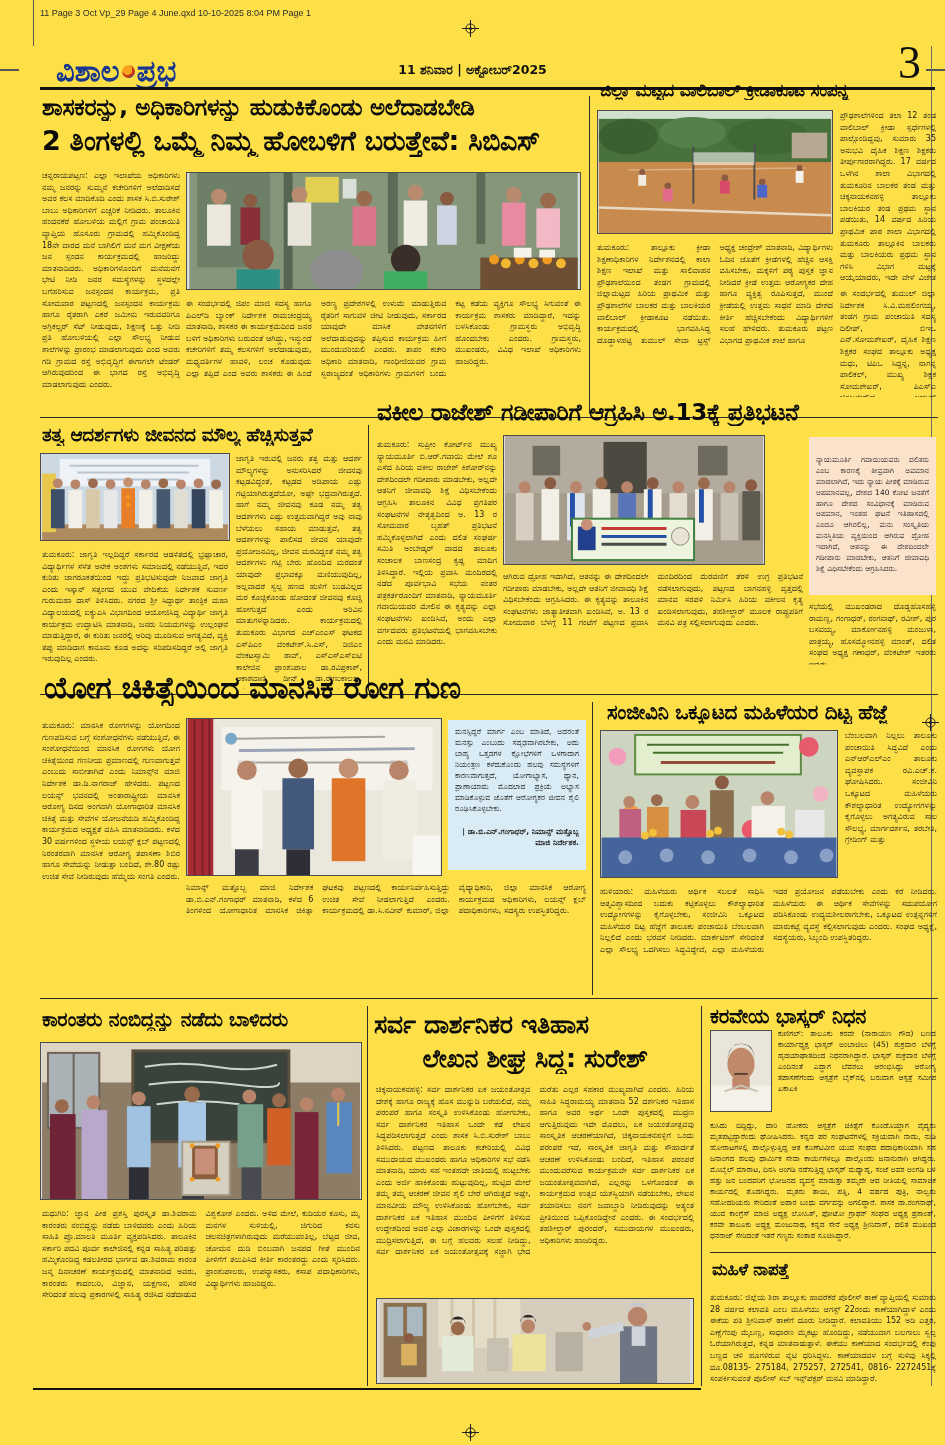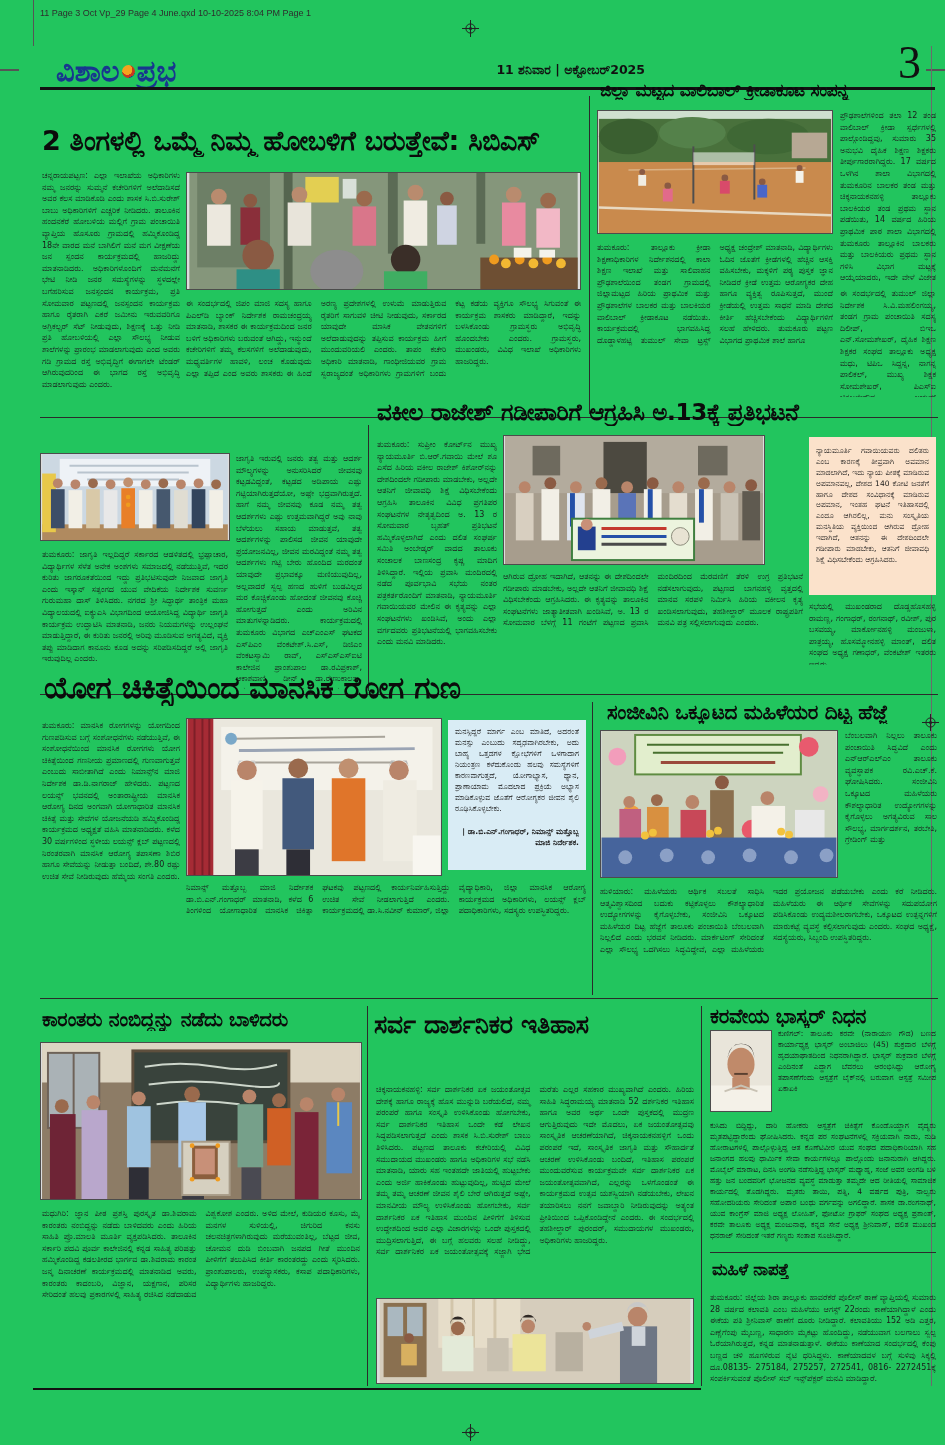--- a/index.html
+++ b/index.html
@@ -1,32 +1,32 @@
 <!DOCTYPE html>
 <html><head>
 <meta charset="utf-8">
 <style>
   *{margin:0;padding:0;box-sizing:border-box}
   html,body{background:#e9e9e9}
   body{font-family:"Liberation Serif","DejaVu Sans",serif}
-  #page{position:relative;width:945px;height:1445px;background:#22c55e;margin:0 auto;overflow:hidden}
+  #page{position:relative;width:945px;height:1445px;background:#fde047;margin:0 auto;overflow:hidden}
   .abs{position:absolute}
   .hl{font-family:"DejaVu Sans","Liberation Sans",sans-serif;font-weight:bold;color:#0b0b0b;letter-spacing:-0.3px;white-space:nowrap;overflow:hidden}
   .body-text{font-size:8px;line-height:1.45;text-align:justify;color:#1b1b1b;overflow:hidden;word-break:break-word;font-family:"DejaVu Sans","Liberation Serif",serif}
   .cols2{column-count:2;column-gap:9px}
   .cols3{column-count:3;column-gap:9px}
   .rule-h{background:#2b2b2b;height:1px}
   .rule-v{background:#2b2b2b;width:1px}
   .photo{display:block;border:1px solid #4c4c4c;background:#ddd}
   .quote-blue{background:#d9ecf5;padding:6px 7px}
-  .quote-peach{background:#fbe2cb;padding:9px 7px}
+  .quote-peach{background:#fbe2cb;padding:18px 7px}
   .printline{font-family:"Liberation Sans",sans-serif;font-size:9px;color:#2e2e2e;white-space:nowrap}
   .masthead-title{font-family:"DejaVu Sans",sans-serif;font-weight:bold;font-size:29px;color:#18368f;white-space:nowrap}
   .emblem{display:inline-block;width:13px;height:13px;border-radius:50%;background:radial-gradient(circle at 40% 35%,#f5a31d 0 45%,#c9371f 46% 70%,#18368f 71% 100%);vertical-align:middle;margin:0 2px 4px 2px}
-  .dateline{font-family:"DejaVu Sans",sans-serif;font-weight:bold;font-size:12.5px;color:#111;text-align:right;white-space:nowrap}
+  .dateline{font-family:"DejaVu Sans",sans-serif;font-weight:bold;font-size:12.5px;color:#111;text-align:center;white-space:nowrap}
   .pagenum{font-family:"Liberation Serif",serif;font-size:46px;color:#111;line-height:1}
   .attr{font-weight:bold;text-align:right;margin-top:12px}
   .reg{display:block}
 </style>
 </head>
 <body>
 
 <div id="page">
 
   <div class="abs printline" style="left:40px;top:8px">11 Page 3 Oct Vp_29 Page 4 June.qxd  10-10-2025  8:04 PM  Page 1</div>
@@ -55,20 +55,21 @@
     </svg>
 
   <div class="abs masthead-title" style="left:56px;top:54px">
     <span>ವಿಶಾಲ</span><span class="emblem"></span><span>ಪ್ರಭ</span>
   </div>
   <div class="abs dateline" style="left:300px;top:62px;width:345px">11 ಶನಿವಾರ | ಅಕ್ಟೋಬರ್2025</div>
   <div class="abs pagenum" style="left:898px;top:40px">3</div>
   <div class="abs" style="left:40px;top:87px;width:895px;height:3px;background:#121212"></div>
 
   <div class="abs" style="left:40px;top:92px;width:545px;height:323px">
+    <div class="abs hl" style="left:2px;top:2px;width:540px;font-size:23px">ಶಾಸಕರನ್ನು, ಅಧಿಕಾರಿಗಳನ್ನು ಹುಡುಕಿಕೊಂಡು ಅಲೆದಾಡಬೇಡಿ</div>
     <div class="abs hl" style="left:2px;top:33px;width:540px;font-size:27px">2 ತಿಂಗಳಲ್ಲಿ ಒಮ್ಮೆ ನಿಮ್ಮ ಹೋಬಳಿಗೆ ಬರುತ್ತೇವೆ: ಸಿಬಿಎಸ್</div>
     <div class="abs body-text" style="left:2px;top:78px;width:138px;height:243px">ಚನ್ನರಾಯಪಟ್ಟಣ: ಎಲ್ಲಾ ಇಲಾಖೆಯ ಅಧಿಕಾರಿಗಳು ನಮ್ಮ ಜನರನ್ನು ಸುಮ್ಮನೆ ಕಚೇರಿಗಳಿಗೆ ಅಲೆದಾಡಿಸದೆ ಅವರ ಕೆಲಸ ಮಾಡಿಕೊಡಿ ಎಂದು ಶಾಸಕ ಸಿ.ಬಿ.ಸುರೇಶ್ ಬಾಬು ಅಧಿಕಾರಿಗಳಿಗೆ ಎಚ್ಚರಿಕೆ ನೀಡಿದರು. ತಾಲೂಕಿನ ಹಂದನಕೆರೆ ಹೋಬಳಿಯ ಮಲ್ಲಿಗೆ ಗ್ರಾಮ ಪಂಚಾಯಿತಿ ವ್ಯಾಪ್ತಿಯ ಹೊಸೂರು ಗ್ರಾಮದಲ್ಲಿ ಹಮ್ಮಿಕೊಂಡಿದ್ದ 18ನೇ ವಾರದ ಮನೆ ಬಾಗಿಲಿಗೆ ಮನೆ ಮಗ ವೀಕ್ಷಣೆಯ ಜನ ಸ್ಪಂದನ ಕಾರ್ಯಕ್ರಮದಲ್ಲಿ ಹಾಜರಿದ್ದು ಮಾತನಾಡಿದರು. ಅಧಿಕಾರಿಗಳೊಂದಿಗೆ ಮನೆಮನೆಗೆ ಭೇಟಿ ನೀಡಿ ಜನರ ಸಮಸ್ಯೆಗಳನ್ನು ಸ್ಥಳದಲ್ಲೇ ಬಗೆಹರಿಸುವ ಜನಸ್ಪಂದನ ಕಾರ್ಯಕ್ರಮ, ಪ್ರತಿ ಸೋಮವಾರ ಪಟ್ಟಣದಲ್ಲಿ ಜನಸ್ಪಂದನ ಕಾರ್ಯಕ್ರಮ ಹಾಗೂ ರೈತರಾಗಿ ಎಕರೆ ಜಮೀನು ಇರುವವರಿಗೂ ಅಗ್ರಿಕಲ್ಚರ್ ಸೆಟ್ ನೀಡುವುದು, ಶಿಕ್ಷಣಕ್ಕೆ ಒತ್ತು ನೀಡಿ ಪ್ರತಿ ಹೋಬಳಿಯಲ್ಲಿ ಎಲ್ಲಾ ಸೌಲಭ್ಯ ನೀಡುವ ಶಾಲೆಗಳನ್ನು ಪ್ರಾರಂಭ ಮಾಡಲಾಗುವುದು ಎಂದ ಅವರು ಗಡಿ ಗ್ರಾಮದ ರಸ್ತೆ ಅಭಿವೃದ್ಧಿಗೆ ಈಗಾಗಲೇ ಟೆಂಡರ್ ಆಗಿರುವುದರಿಂದ ಈ ಭಾಗದ ರಸ್ತೆ ಅಭಿವೃದ್ಧಿ ಮಾಡಲಾಗುವುದು ಎಂದರು.</div>
     <svg class="abs photo" style="left:146px;top:80px" width="395" height="118" viewBox="0 0 395 118">
       <rect width="395" height="118" fill="#85967b"></rect>
       <rect x="8" y="0" width="74" height="96" fill="#6d7f66"></rect>
       <rect x="96" y="0" width="9" height="118" fill="#55654f"></rect>
       <rect x="202" y="0" width="10" height="82" fill="#5b6b55"></rect>
       <rect x="292" y="0" width="9" height="72" fill="#5b6b55"></rect>
       <rect x="118" y="4" width="34" height="26" fill="#e3cf52"></rect>
       <rect x="156" y="6" width="14" height="20" fill="#d8e0d8"></rect>
@@ -136,20 +137,21 @@
         <rect x="200" y="61" width="8" height="12" fill="#f4f2ea"></rect>
     </svg>
     <div class="abs body-text" style="left:244px;top:34px;width:96px;height:172px">ಪ್ರೌಢಶಾಲೆಗಳಿಂದ ತಲಾ 12 ತಂಡ ವಾಲಿಬಾಲ್ ಕ್ರೀಡಾ ಸ್ಪರ್ಧೆಗಳಲ್ಲಿ ಪಾಲ್ಗೊಂಡಿದ್ದವು, ಸುಮಾರು 35 ಅನುಭವಿ ದೈಹಿಕ ಶಿಕ್ಷಣ ಶಿಕ್ಷಕರು ತೀರ್ಪುಗಾರರಾಗಿದ್ದರು. 17 ವರ್ಷದ ಒಳಗಿನ ಶಾಲಾ ವಿಭಾಗದಲ್ಲಿ ತುಮಕೂರಿನ ಬಾಲಕರ ತಂಡ ಮತ್ತು ಚಿಕ್ಕನಾಯಕನಹಳ್ಳಿ ತಾಲ್ಲೂಕು ಬಾಲಕಿಯರ ತಂಡ ಪ್ರಥಮ ಸ್ಥಾನ ಪಡೆಯಿತು, 14 ವರ್ಷದ ಹಿರಿಯ ಪ್ರಾಥಮಿಕ ಪಾಠ ಶಾಲಾ ವಿಭಾಗದಲ್ಲಿ ತುಮಕೂರು ತಾಲ್ಲೂಕಿನ ಬಾಲಕರು ಮತ್ತು ಬಾಲಕಿಯರು ಪ್ರಥಮ ಸ್ಥಾನ ಗಳಿಸಿ ವಿಭಾಗ ಮಟ್ಟಕ್ಕೆ ಆಯ್ಕೆಯಾದರು, ಇದೇ ವೇಳೆ ವಿಜೇತ ವಿದ್ಯಾರ್ಥಿಗಳಿಗೆ ಟ್ರೋಫಿ ಮತ್ತು ಪ್ರಶಸ್ತಿ ಪತ್ರ ವಿತರಿಸಲಾಯಿತು.</div>
     <div class="abs body-text cols2" style="left:1px;top:166px;width:236px;height:155px">ತುಮಕೂರು: ತಾಲ್ಲೂಕು ಕ್ರೀಡಾ ಶಿಕ್ಷಣಾಧಿಕಾರಿಗಳ ನಿರ್ದೇಶನದಲ್ಲಿ ಕಾಲಾ ಶಿಕ್ಷಣ ಇಲಾಖೆ ಮತ್ತು ಸಾಲಿವಾಹನ ಪ್ರೌಢಶಾಲೆಯಿಂದ ತಂಡಗ ಗ್ರಾಮದಲ್ಲಿ ಜಿಲ್ಲಾಮಟ್ಟದ ಹಿರಿಯ ಪ್ರಾಥಮಿಕ ಮತ್ತು ಪ್ರೌಢಶಾಲೆಗಳ ಬಾಲಕರ ಮತ್ತು ಬಾಲಕಿಯರ ವಾಲಿಬಾಲ್ ಕ್ರೀಡಾಕೂಟ ನಡೆಯಿತು. ಕಾರ್ಯಕ್ರಮದಲ್ಲಿ ಭಾಗವಹಿಸಿದ್ದ ದೊಡ್ಡಾಳಹಟ್ಟಿ ತುಮುಲ್ ಸೇವಾ ಟ್ರಸ್ಟ್ ಅಧ್ಯಕ್ಷ ಚಂದ್ರೇಶ್ ಮಾತನಾಡಿ, ವಿದ್ಯಾರ್ಥಿಗಳು ಓದಿನ ಜೊತೆಗೆ ಕ್ರೀಡೆಗಳಲ್ಲಿ ಹೆಚ್ಚಿನ ಆಸಕ್ತಿ ವಹಿಸಬೇಕು, ಮಕ್ಕಳಿಗೆ ಪಠ್ಯ ಪುಸ್ತಕ ಜ್ಞಾನ ನೀಡಿದರೆ ಕ್ರೀಡೆ ಉತ್ತಮ ಆರೋಗ್ಯಕರ ದೇಹ ಹಾಗೂ ವ್ಯಕ್ತಿತ್ವ ರೂಪಿಸುತ್ತದೆ, ಮುಂದೆ ಕ್ರೀಡೆಯಲ್ಲಿ ಉತ್ತಮ ಸಾಧನೆ ಮಾಡಿ ದೇಶದ ಕೀರ್ತಿ ಹೆಚ್ಚಿಸಬೇಕೆಂದು ವಿದ್ಯಾರ್ಥಿಗಳಿಗೆ ಸಲಹೆ ಹೇಳಿದರು. ತುಮಕೂರು ಪಟ್ಟಣ ವಿಭಾಗದ ಪ್ರಾಥಮಿಕ ಶಾಲೆ ಹಾಗೂ</div>
     <div class="abs body-text" style="left:244px;top:212px;width:96px;height:109px">ಈ ಸಂದರ್ಭದಲ್ಲಿ ತುಮುಲ್ ಜಿಲ್ಲಾ ನಿರ್ದೇಶಕ ಸಿ.ವಿ.ಮಹಲಿಂಗಯ್ಯ, ತಂಡಗ ಗ್ರಾಮ ಪಂಚಾಯಿತಿ ಸದಸ್ಯ ದಿಲೀಪ್, ಬಿಇಒ ಎನ್.ಸೋಮಶೇಖರ್, ದೈಹಿಕ ಶಿಕ್ಷಣ ಶಿಕ್ಷಕರ ಸಂಘದ ತಾಲ್ಲೂಕು ಅಧ್ಯಕ್ಷ ಮಧು, ಟಿಪಿಒ ಸಿದ್ದನ್ನ, ನಾಗನ್ನ ಪಾಲಿಕಲ್, ಮುಖ್ಯ ಶಿಕ್ಷಕ ಸೋಮಶೇಖರ್, ಪಿಎಸ್‌ಐ ಚಿಕ್ಕಬಳ್ಳೇಗೌಡ, ಲಯನ್ಸ್ ಕಾರ್ಯದರ್ಶಿ ಸುನಿಲ್ ಬಾಬು, ಶಿಕ್ಷಕರು ಮತ್ತು ವಿದ್ಯಾರ್ಥಿಗಳು ಭಾಗವಹಿಸಿದ್ದರು.</div>
   </div>
 
   <div class="abs rule-h" style="left:40px;top:417px;width:898px"></div>
 
   <div class="abs" style="left:40px;top:421px;width:322px;height:270px">
+    <div class="abs hl" style="left:2px;top:3px;width:318px;font-size:18.5px">ತತ್ವ ಆದರ್ಶಗಳು ಜೀವನದ ಮೌಲ್ಯ ಹೆಚ್ಚಿಸುತ್ತವೆ</div>
     <svg class="abs photo" style="left:0;top:32px" width="190" height="88" viewBox="0 0 190 88">
       <rect width="190" height="88" fill="#ccd8e2"></rect>
       <rect x="18" y="5" width="154" height="28" fill="#eef2f6"></rect>
       <line x1="28" y1="12" x2="160" y2="12" stroke="#b9c4ce" stroke-width="2"></line>
       <line x1="36" y1="19" x2="150" y2="19" stroke="#b9c4ce" stroke-width="2"></line>
       <line x1="46" y1="26" x2="140" y2="26" stroke="#b9c4ce" stroke-width="2"></line>
       <rect y="72" width="190" height="16" fill="#b08a5f"></rect>
       <rect x="0" y="20" width="14" height="60" fill="#e8c84a"></rect>
       <circle cx="16" cy="30" r="5" fill="#b9856a"></circle>
         <rect x="9" y="36" width="14" height="40" fill="#3c4e68"></rect>
@@ -347,20 +349,21 @@
         <circle cx="152" cy="138" r="2.4" fill="#ef9b1f"></circle>
         <circle cx="178" cy="138" r="2.4" fill="#ef9b1f"></circle>
     </svg>
     <div class="abs body-text cols2" style="left:2px;top:206px;width:318px;height:176px">ಮಧುಗಿರಿ: ಜ್ಞಾನ ಪೀಠ ಪ್ರಶಸ್ತಿ ಪುರಸ್ಕೃತ ಡಾ.ಶಿವರಾಮ ಕಾರಂತರು ನಂಬಿದ್ದನ್ನು ನಡೆದು ಬಾಳಿದವರು ಎಂದು ಹಿರಿಯ ಸಾಹಿತಿ ಪ್ರೊ.ಮಾಲತಿ ಮೂರ್ತಿ ವ್ಯಕ್ತಪಡಿಸಿದರು. ತಾಲೂಕಿನ ಸರ್ಕಾರಿ ಪದವಿ ಪೂರ್ವ ಕಾಲೇಜಿನಲ್ಲಿ ಕನ್ನಡ ಸಾಹಿತ್ಯ ಪರಿಷತ್ತು ಹಮ್ಮಿಕೊಂಡಿದ್ದ ಕಡಲತೀರದ ಭಾರ್ಗವ ಡಾ.ಶಿವರಾಮ ಕಾರಂತ ಜನ್ಮ ದಿನಾಚರಣೆ ಕಾರ್ಯಕ್ರಮದಲ್ಲಿ ಮಾತನಾಡಿದ ಅವರು, ಕಾರಂತರು ಕಾದಂಬರಿ, ವಿಜ್ಞಾನ, ಯಕ್ಷಗಾನ, ಪರಿಸರ ಸೇರಿದಂತೆ ಹಲವು ಪ್ರಕಾರಗಳಲ್ಲಿ ಸಾಹಿತ್ಯ ರಚಿಸಿದ ನಡೆದಾಡುವ ವಿಶ್ವಕೋಶ ಎಂದರು. ಅಳಿದ ಮೇಲೆ, ಕುಡಿಯರ ಕೂಸು, ಮೈ ಮನಗಳ ಸುಳಿಯಲ್ಲಿ, ಚಿಗುರಿದ ಕನಸು ಚಲನಚಿತ್ರಗಳಾಗಿರುವುದು ಮರೆಯುವಂತಿಲ್ಲ, ಬೆಟ್ಟದ ಜೀವ, ಚೋಮನ ದುಡಿ ಬಿಂಬವಾಗಿ ಜನಪದ ಗೀತೆ ಮುಂದಿನ ಪೀಳಿಗೆಗೆ ತಲುಪಿಸಿದ ಕೀರ್ತಿ ಕಾರಂತರದ್ದು ಎಂದು ಸ್ಮರಿಸಿದರು. ಪ್ರಾಂಶುಪಾಲರು, ಉಪನ್ಯಾಸಕರು, ಕಸಾಪ ಪದಾಧಿಕಾರಿಗಳು, ವಿದ್ಯಾರ್ಥಿಗಳು ಹಾಜರಿದ್ದರು.</div>
   </div>
 
   <div class="abs rule-v" style="left:367px;top:1006px;height:380px"></div>
 
   <div class="abs" style="left:374px;top:1002px;width:322px;height:384px">
     <div class="abs hl" style="left:0;top:8px;width:322px;font-size:25px;text-align:left">ಸರ್ವ ದಾರ್ಶನಿಕರ ಇತಿಹಾಸ</div>
+    <div class="abs hl" style="left:0;top:42px;width:322px;font-size:25px;text-align:center">ಲೇಖನ ಶೀಘ್ರ ಸಿದ್ಧ: ಸುರೇಶ್</div>
     <div class="abs body-text cols2" style="left:2px;top:82px;width:318px;height:208px">ಚಿಕ್ಕನಾಯಕನಹಳ್ಳಿ: ಸರ್ವ ದಾರ್ಶನಿಕರ ಏಕ ಜಯಂತೋತ್ಸವ ದೇಶಕ್ಕೆ ಹಾಗೂ ರಾಜ್ಯಕ್ಕೆ ಹೊಸ ಮುನ್ನುಡಿ ಬರೆಯಲಿದೆ, ನಮ್ಮ ಪರಂಪರೆ ಹಾಗೂ ಸಂಸ್ಕೃತಿ ಉಳಿಸಿಕೊಂಡು ಹೋಗಬೇಕು, ಸರ್ವ ದಾರ್ಶನಿಕರ ಇತಿಹಾಸ ಒಂದೇ ಕಡೆ ಲೇಖನ ಸಿದ್ಧಪಡಿಸಲಾಗುತ್ತದೆ ಎಂದು ಶಾಸಕ ಸಿ.ಬಿ.ಸುರೇಶ್ ಬಾಬು ತಿಳಿಸಿದರು. ಪಟ್ಟಣದ ತಾಲೂಕು ಕಚೇರಿಯಲ್ಲಿ ವಿವಿಧ ಸಮುದಾಯದ ಮುಖಂಡರು ಹಾಗೂ ಅಧಿಕಾರಿಗಳ ಸಭೆ ನಡೆಸಿ ಮಾತನಾಡಿ, ಯಾರು ಸಹ ಇಂತಹದೇ ಜಾತಿಯಲ್ಲಿ ಹುಟ್ಟಬೇಕು ಎಂದು ಅರ್ಜಿ ಹಾಕಿಕೊಂಡು ಹುಟ್ಟುವುದಿಲ್ಲ, ಹುಟ್ಟಿದ ಮೇಲೆ ತಮ್ಮ ತಮ್ಮ ಆಚರಣೆ ಜೀವನ ಶೈಲಿ ಬೇರೆ ಆಗಿರುತ್ತದೆ ಅಷ್ಟೇ, ಮಾನವೀಯ ಮೌಲ್ಯ ಉಳಿಸಿಕೊಂಡು ಹೋಗಬೇಕು, ಸರ್ವ ದಾರ್ಶನಿಕರ ಏಕ ಇತಿಹಾಸ ಮುಂದಿನ ಪೀಳಿಗೆಗೆ ತಿಳಿಸುವ ಉದ್ದೇಶದಿಂದ ಅವರ ಎಲ್ಲಾ ವಿಚಾರಗಳನ್ನು ಒಂದೇ ಪುಸ್ತಕದಲ್ಲಿ ಮುದ್ರಿಸಲಾಗುತ್ತಿದೆ, ಈ ಬಗ್ಗೆ ಹಲವರು ಸಲಹೆ ನೀಡಿದ್ದು, ಸರ್ವ ದಾರ್ಶನಿಕರ ಏಕ ಜಯಂತೋತ್ಸವಕ್ಕೆ ಸಜ್ಜಾಗಿ ಭೇದ ಮರೆತು ಎಲ್ಲರ ಸಹಕಾರ ಮುಖ್ಯವಾಗಿದೆ ಎಂದರು. ಹಿರಿಯ ಸಾಹಿತಿ ಸಿದ್ಧರಾಮಯ್ಯ ಮಾತನಾಡಿ 52 ದರ್ಶನಿಕರ ಇತಿಹಾಸ ಹಾಗೂ ಅವರ ಅರ್ಥ ಒಂದೇ ಪುಸ್ತಕದಲ್ಲಿ ಮುದ್ರಣ ಆಗುತ್ತಿರುವುದು ಇದೇ ಮೊದಲು, ಏಕ ಜಯಂತೋತ್ಸವವು ಸಾಂಸ್ಕೃತಿಕ ಆಚರಣೆಯಾಗಿದೆ, ಚಿಕ್ಕನಾಯಕನಹಳ್ಳಿಗೆ ಒಂದು ಪರಂಪರೆ ಇದೆ, ಸಾಂಸ್ಕೃತಿಕ ಜಾಗೃತಿ ಮತ್ತು ಸೌಹಾರ್ದತೆ ಆಚರಣೆ ಉಳಿಸಿಕೊಂಡು ಬಂದಿದೆ, ಇತಿಹಾಸ ಪರಂಪರೆ ಮುಂದುವರೆಸುವ ಕಾರ್ಯಕ್ರಮವೇ ಸರ್ವ ದಾರ್ಶನಿಕರ ಏಕ ಜಯಂತೋತ್ಸವವಾಗಿದೆ, ಎಲ್ಲರನ್ನು ಒಳಗೊಂಡಂತೆ ಈ ಕಾರ್ಯಕ್ರಮದ ಉತ್ಸವ ಯಶಸ್ವಿಯಾಗಿ ನಡೆಯಬೇಕು, ಲೇಖನ ತಯಾರಿಸಲು ನನಗೆ ಜವಾಬ್ದಾರಿ ನೀಡಿರುವುದನ್ನು ಅತ್ಯಂತ ಪ್ರೀತಿಯಿಂದ ಒಪ್ಪಿಕೊಂಡಿದ್ದೇನೆ ಎಂದರು. ಈ ಸಂದರ್ಭದಲ್ಲಿ ತಹಶೀಲ್ದಾರ್ ಪುರಂದರ್, ಸಮುದಾಯಗಳ ಮುಖಂಡರು, ಅಧಿಕಾರಿಗಳು ಹಾಜರಿದ್ದರು.</div>
     <svg class="abs photo" style="left:2px;top:296px" width="318" height="86" viewBox="0 0 318 86">
       <rect width="318" height="86" fill="#d6cdbc"></rect>
       <rect x="4" y="4" width="44" height="76" fill="#8a7050"></rect>
       <rect x="8" y="8" width="16" height="30" fill="#aab8c0"></rect>
         <rect x="28" y="8" width="16" height="30" fill="#aab8c0"></rect>
       <rect x="60" y="0" width="84" height="50" fill="#e6ddc9"></rect>
       <line x1="74" y1="0" x2="74" y2="50" stroke="#d2c5aa" stroke-width="3"></line>
         <line x1="96" y1="0" x2="96" y2="50" stroke="#d2c5aa" stroke-width="3"></line>
         <line x1="118" y1="0" x2="118" y2="50" stroke="#d2c5aa" stroke-width="3"></line>

